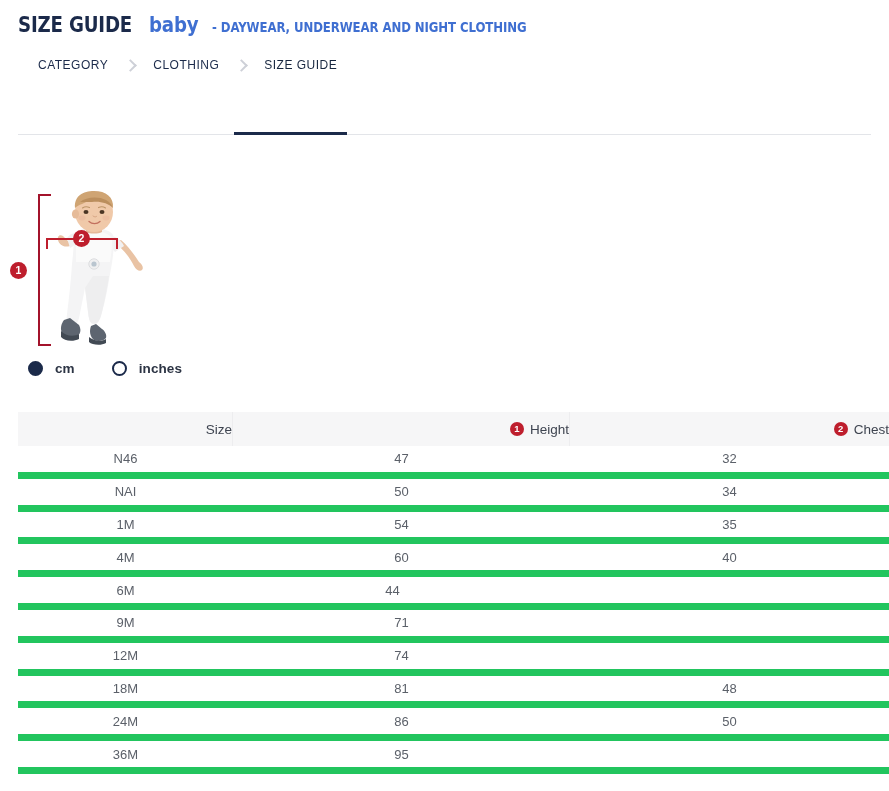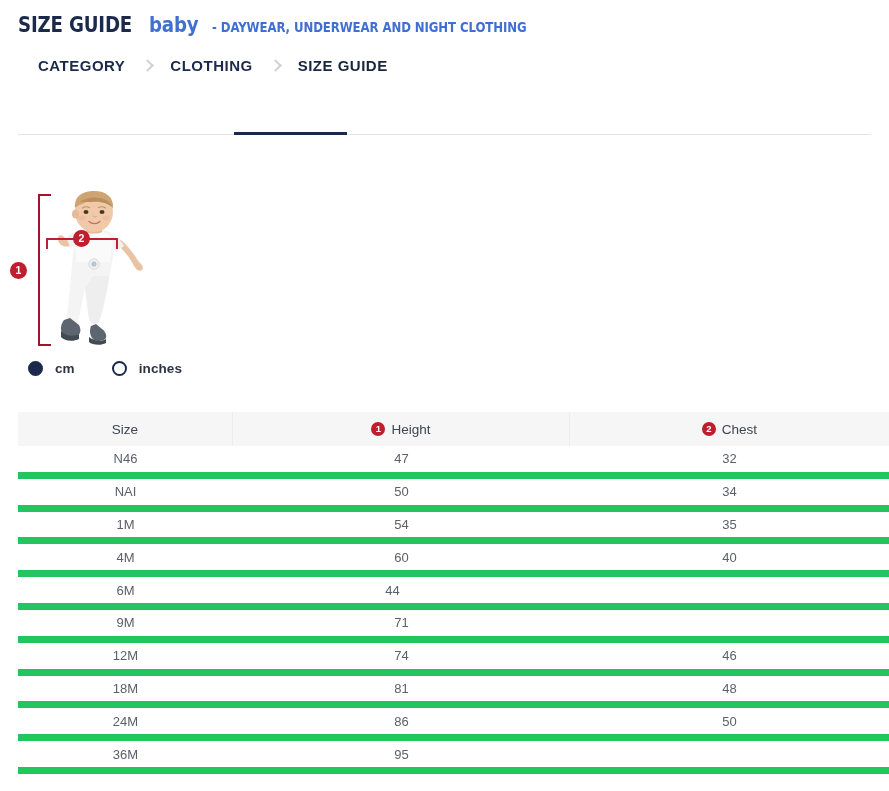--- a/index.html
+++ b/index.html
@@ -38,21 +38,21 @@
 
   
   .tabs {
     position: absolute; left: 0; top: 50px; width: 889px; height: 36px;
   }
   .tabs-inner {
     position: absolute; left: 36px; top: 0;
     display: flex; align-items: center; height: 30px;
   }
   .tab {
-    font-size: 15px; font-weight: 700; letter-spacing: 0.5px;
+    font-size: 12px; font-weight: 400; letter-spacing: 0.5px;
     color: #1b2a4a; padding: 0 2px; height: 30px;
     display: flex; align-items: center;
   }
   .tab.active { color: #17263f; }
   .tab-sep {
     margin: 0 16px; width: 9px; height: 9px;
     border-right: 2px solid #c9ccd4; border-top: 2px solid #c9ccd4;
     transform: rotate(45deg); opacity: .9;
   }
   .tabs-baseline {
@@ -102,21 +102,21 @@
     border: 2px solid #1b2a4a; background: #ffffff;
     display: inline-block; flex: none;
   }
   .radio.checked { background: #1b2a4a; border-color: #1b2a4a; }
   .radio-label { margin-left: 12px; font-size: 13.5px; font-weight: 700; color: #2c3444; letter-spacing: .1px; }
 
   
   .table { position: absolute; left: 18px; top: 412px; width: 871px; }
   .trow { display: flex; width: 100%; }
   .thead { background: #f6f6f7; height: 34px; }
-  .thead .tcell { font-size: 13.5px; color: #3e4450; font-weight: 400; }
+  .thead .tcell { font-size: 13.5px; color: #3e4450; font-weight: 400; justify-content: flex-end; }
   .tbody-row { height: 32.8px; border-bottom: 7px solid #22c55e; }
   .tbody-row .tcell { font-size: 13px; color: #5b6069; }
   .tcell {
     display: flex; align-items: center; justify-content: center;
     height: 100%; position: relative;
   }
   .col-size { width: 215px; flex: none; }
   .col-height { width: 337px; flex: none; }
   .col-chest { width: 319px; flex: none; }
   .thead .col-size { border-right: 1px solid #ededef; }
@@ -283,21 +283,20 @@
       <div class="tcell col-size">6M</div>
       <div class="tcell col-chest">44</div>
     </div>
     <div class="trow tbody-row">
       <div class="tcell col-size">9M</div>
       <div class="tcell col-height">71</div>
     </div>
     <div class="trow tbody-row">
       <div class="tcell col-size">12M</div>
       <div class="tcell col-height">74</div>
-      <div class="tcell col-chest">46</div>
     </div>
     <div class="trow tbody-row">
       <div class="tcell col-size">18M</div>
       <div class="tcell col-height">81</div>
       <div class="tcell col-chest">48</div>
     </div>
     <div class="trow tbody-row">
       <div class="tcell col-size">24M</div>
       <div class="tcell col-height">86</div>
       <div class="tcell col-chest">50</div>

